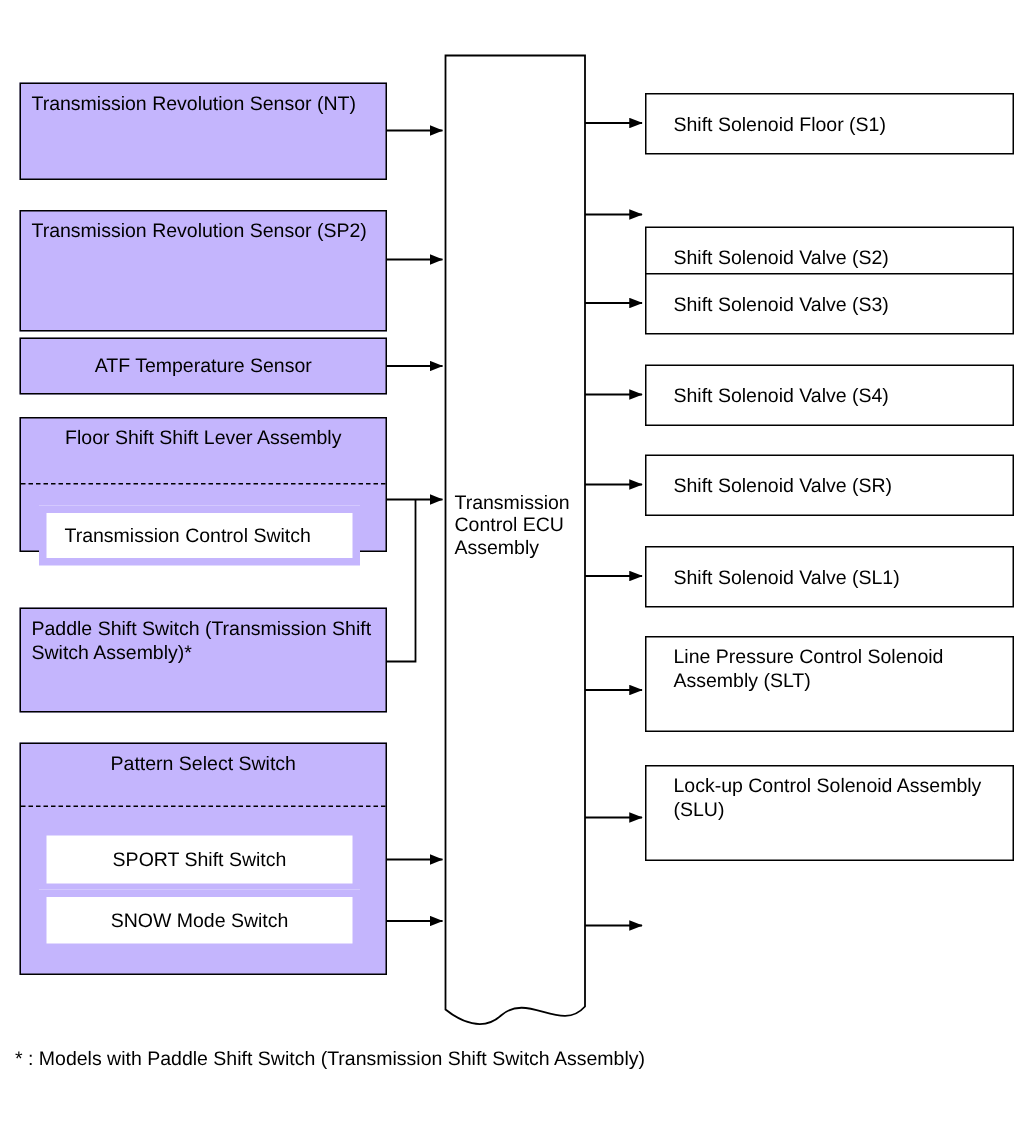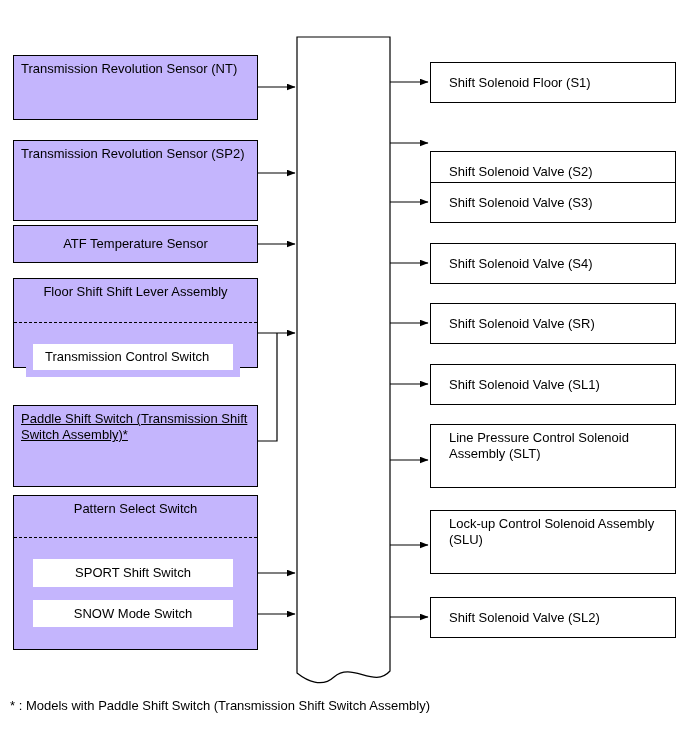--- a/index.html
+++ b/index.html
@@ -45,31 +45,31 @@
     text-align: right;
   }
   .dashed-sep {
     position: absolute;
     left: 0;
     right: 0;
     border-top: 1px dashed #000;
   }
   .inner-box {
     position: absolute;
-    border: 7px solid #c4b5fd;
+    border: 5px solid #c4b5fd;
     background: #fff;
   }
   
   #box-nt      { left: 13px; top: 55px;  width: 245px; height: 65px; }
   #box-sp2     { left: 13px; top: 140px; width: 245px; height: 81px; }
   #box-atf     { left: 13px; top: 225px; width: 245px; height: 38px; }
   #box-floor   { left: 13px; top: 278px; width: 245px; height: 90px; }
   #floor-dash  { top: 43px; }
   #box-tcs     { left: 12px; top: 58px; width: 214px; height: 40px; padding-left: 12px; }
-  #box-paddle  { left: 13px; top: 405px; width: 245px; height: 82px; text-decoration: underline; }
+  #box-paddle  { left: 13px; top: 405px; width: 245px; height: 70px; }
   #box-pattern { left: 13px; top: 495px; width: 245px; height: 155px; }
   #pattern-dash{ top: 41px; }
   #box-sport   { left: 12px; top: 56px; width: 214px; height: 42px; }
   #box-snow    { left: 12px; top: 97px; width: 214px; height: 41px; }
   
   #ecu-label {
     position: absolute;
     left: 303px;
     top: 327px;
     width: 86px;
@@ -157,26 +157,28 @@
 
   <div class="box top-left" id="box-paddle">Paddle Shift Switch (Transmission Shift Switch Assembly)*</div>
 
   <div class="box" id="box-pattern">
     <span class="hdr">Pattern Select Switch</span>
     <div class="dashed-sep" id="pattern-dash"></div>
     <div class="inner-box hvcenter" id="box-sport">SPORT Shift Switch</div>
     <div class="inner-box hvcenter" id="box-snow">SNOW Mode Switch</div>
   </div>
 
+  <div id="ecu-label">Transmission
+Control ECU
+Assembly</div>
 
   <div class="rbox single" id="rbox-0">Shift Solenoid Floor (S1)</div>
   <div class="rbox single" id="rbox-1">Shift Solenoid Valve (S2)</div>
   <div class="rbox single" id="rbox-2">Shift Solenoid Valve (S3)</div>
   <div class="rbox single" id="rbox-3">Shift Solenoid Valve (S4)</div>
   <div class="rbox single" id="rbox-4">Shift Solenoid Valve (SR)</div>
   <div class="rbox single" id="rbox-5">Shift Solenoid Valve (SL1)</div>
   <div class="rbox double" id="rbox-6">Line Pressure Control Solenoid Assembly (SLT)</div>
   <div class="rbox double" id="rbox-7">Lock-up Control Solenoid Assembly (SLU)</div>
-  <div class="rbox single" id="rbox-8">Shift Solenoid Valve (SL2)</div>
 
   <div id="footnote">* : Models with Paddle Shift Switch (Transmission Shift Switch Assembly)</div>
 
 </div>
 
 </body></html>

